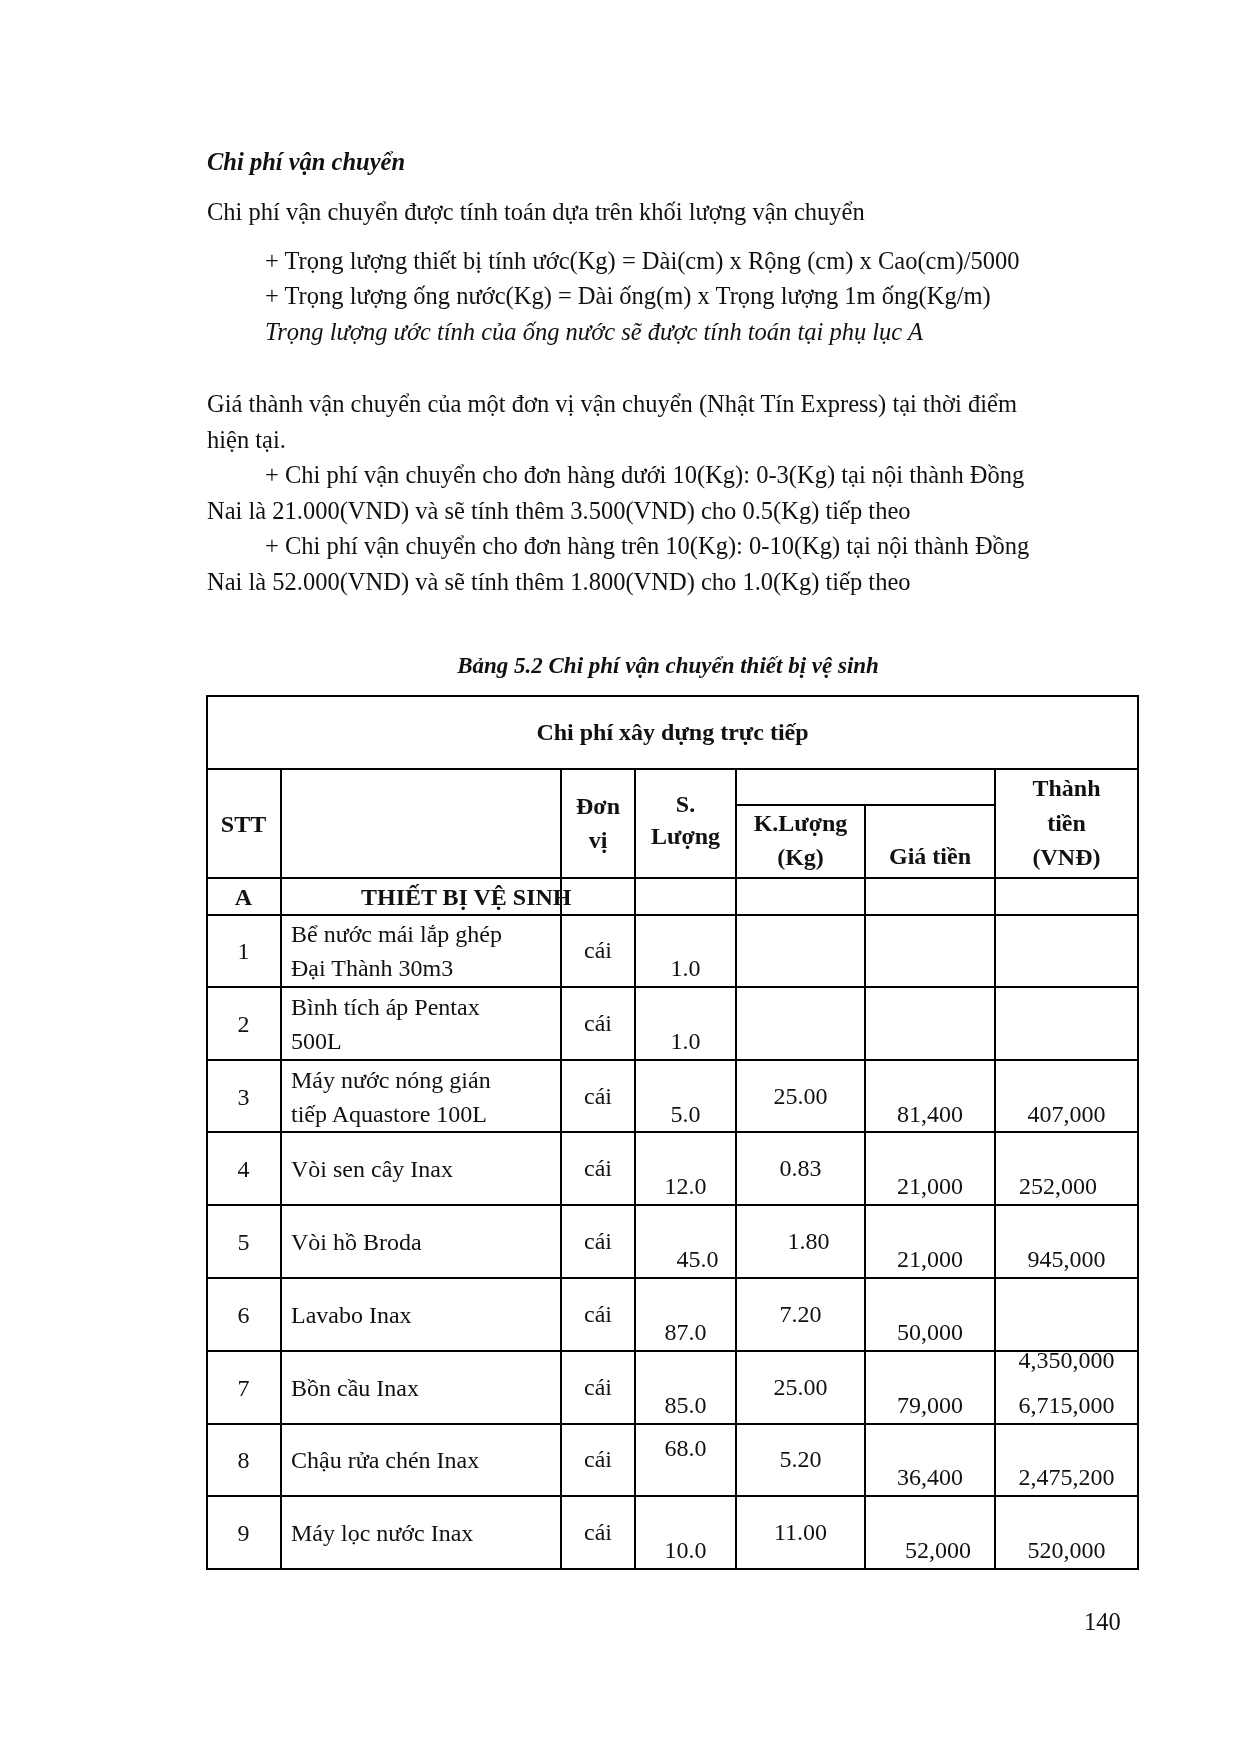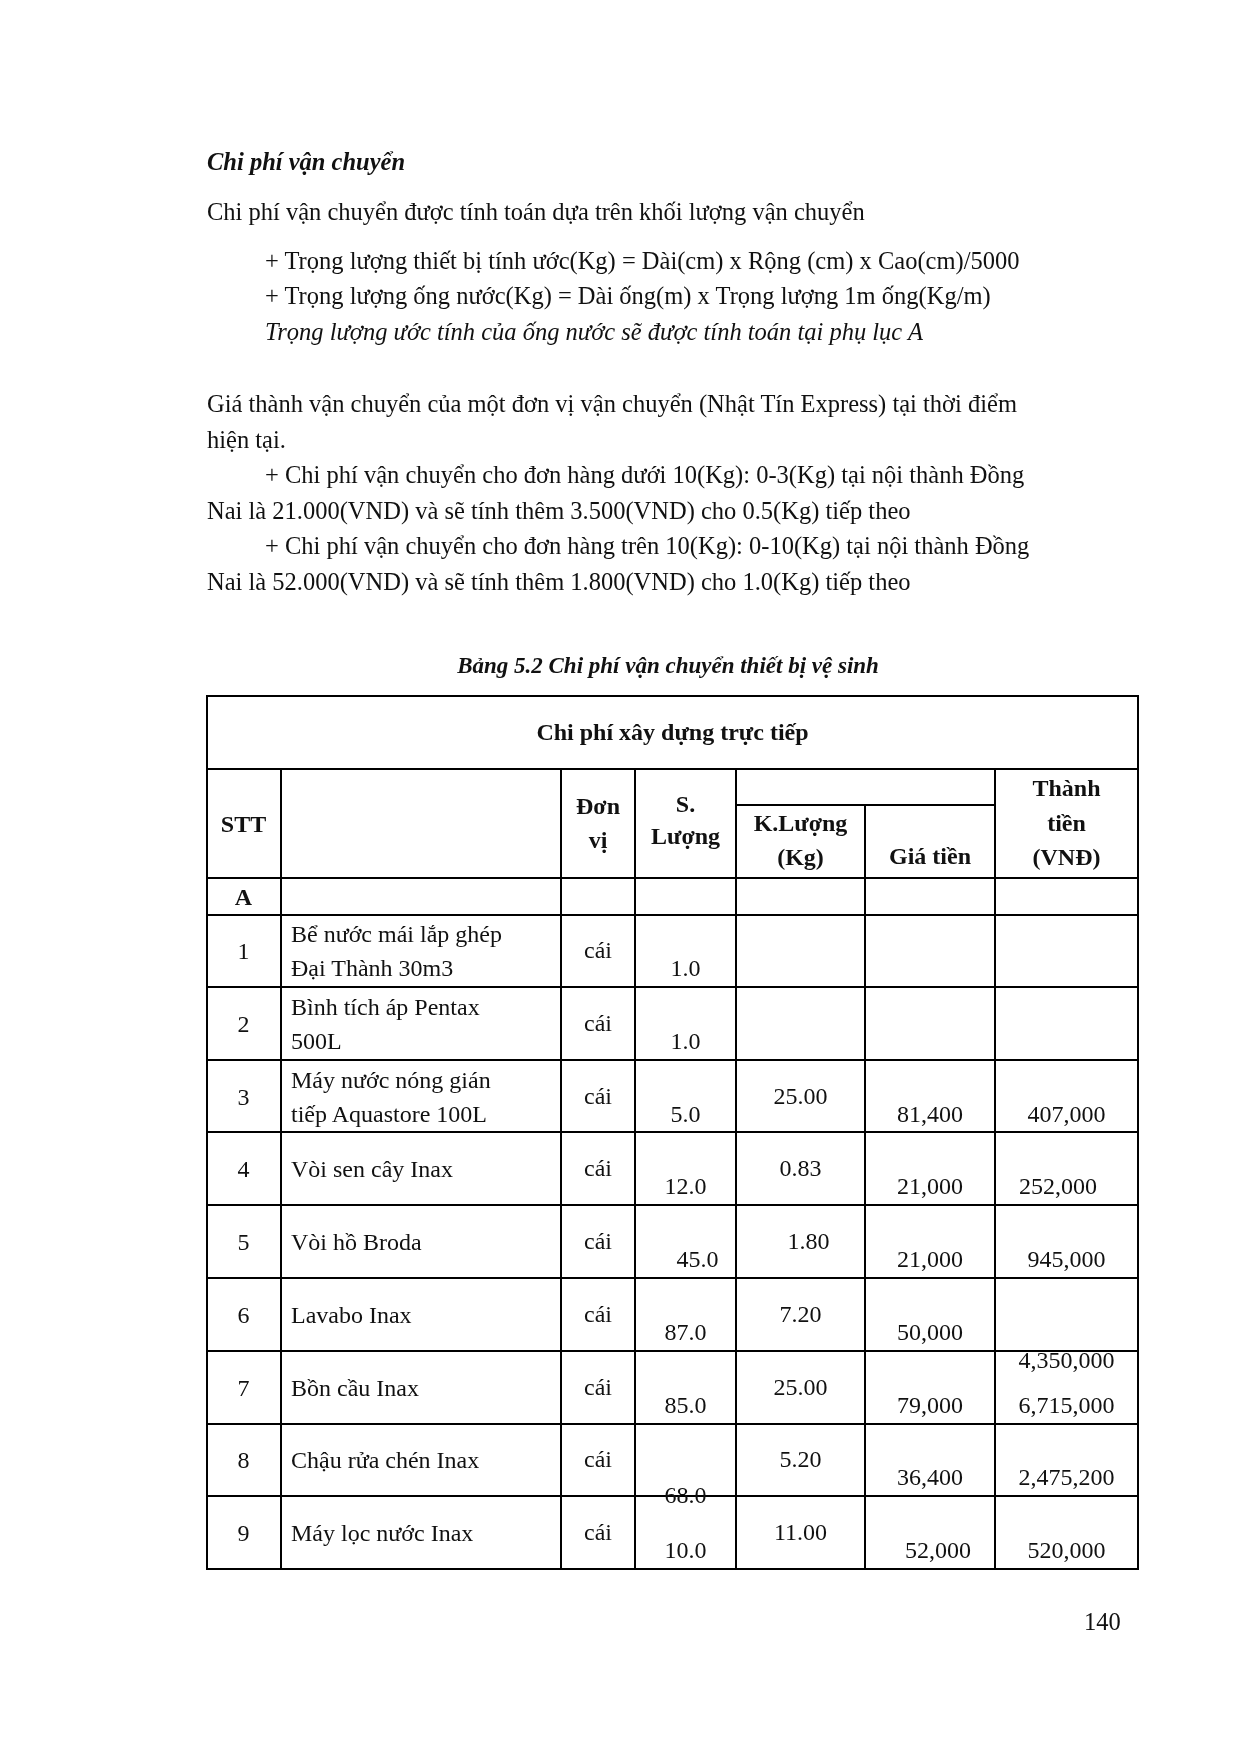--- a/index.html
+++ b/index.html
@@ -75,20 +75,21 @@
   <div class="cell hdr" style="left:429px;top:92px;width:101px;">S.</div>
   <div class="cell hdr" style="left:429px;top:124px;width:101px;">Lượng</div>
   <div class="cell hdr" style="left:530px;top:111px;width:129px;">K.Lượng</div>
   <div class="cell hdr" style="left:530px;top:145px;width:129px;">(Kg)</div>
   <div class="cell hdr" style="left:659px;top:144px;width:130px;">Giá tiền</div>
   <div class="cell hdr" style="left:789px;top:76px;width:143px;">Thành</div>
   <div class="cell hdr" style="left:789px;top:111px;width:143px;">tiền</div>
   <div class="cell hdr" style="left:789px;top:145px;width:143px;">(VNĐ)</div>
 
   <div class="cell hdr" style="left:0;top:185px;width:75px;">A</div>
+  <div class="cell hdr" style="left:75px;top:185px;width:455px;text-align:left;padding-left:80px;box-sizing:border-box;">THIẾT BỊ VỆ SINH</div>
 
   <div id="rows">
       <div class="cell" style="left: 0px; top: 239px; width: 75px;">1</div>
       <div class="cell left" style="left: 85px; top: 222px; width: 265px;">Bể nước mái lắp ghép</div>
       <div class="cell left" style="left: 85px; top: 256px; width: 265px;">Đại Thành 30m3</div>
       <div class="cell" style="left: 355px; top: 238px; width: 74px;">cái</div>
       <div class="cell" style="left: 429px; top: 256px; width: 101px;">1.0</div>
       <div class="cell" style="left: 530px; top: 238px; width: 129px;"></div>
       <div class="cell" style="left: 659px; top: 256px; width: 130px;"></div>
       <div class="cell" style="left: 789px; top: 256px; width: 143px;"></div>
@@ -137,21 +138,21 @@
       <div class="cell left" style="left: 85px; top: 692.5px; width: 265px;"></div>
       <div class="cell" style="left: 355px; top: 674.5px; width: 74px;">cái</div>
       <div class="cell" style="left: 429px; top: 692.5px; width: 101px;">85.0</div>
       <div class="cell" style="left: 530px; top: 674.5px; width: 129px;">25.00</div>
       <div class="cell" style="left: 659px; top: 692.5px; width: 130px;">79,000</div>
       <div class="cell" style="left: 789px; top: 692.5px; width: 143px;">6,715,000</div>
       <div class="cell" style="left: 0px; top: 748.25px; width: 75px;">8</div>
       <div class="cell left" style="left: 85px; top: 748.25px; width: 265px;">Chậu rửa chén Inax</div>
       <div class="cell left" style="left: 85px; top: 765.25px; width: 265px;"></div>
       <div class="cell" style="left: 355px; top: 747.25px; width: 74px;">cái</div>
-      <div class="cell" style="left: 429px; top: 783px; width: 101px;">68.0</div>
+      <div class="cell" style="left: 429px; top: 736px; width: 101px;">68.0</div>
       <div class="cell" style="left: 530px; top: 747.25px; width: 129px;">5.20</div>
       <div class="cell" style="left: 659px; top: 765.25px; width: 130px;">36,400</div>
       <div class="cell" style="left: 789px; top: 765.25px; width: 143px;">2,475,200</div>
       <div class="cell" style="left: 0px; top: 821px; width: 75px;">9</div>
       <div class="cell left" style="left: 85px; top: 821px; width: 265px;">Máy lọc nước Inax</div>
       <div class="cell left" style="left: 85px; top: 838px; width: 265px;"></div>
       <div class="cell" style="left: 355px; top: 820px; width: 74px;">cái</div>
       <div class="cell" style="left: 429px; top: 838px; width: 101px;">10.0</div>
       <div class="cell" style="left: 530px; top: 820px; width: 129px;">11.00</div>
       <div class="cell" style="left: 659px; top: 838px; width: 146px;">52,000</div>

